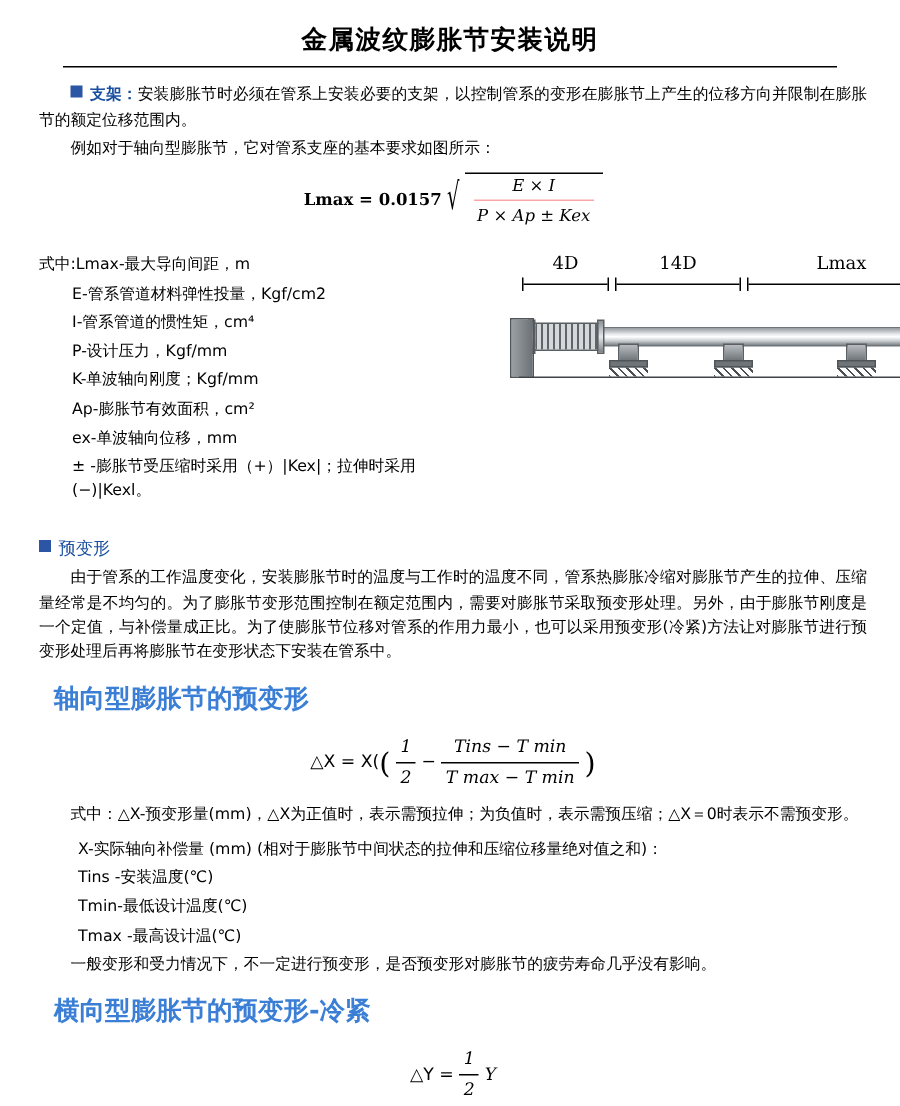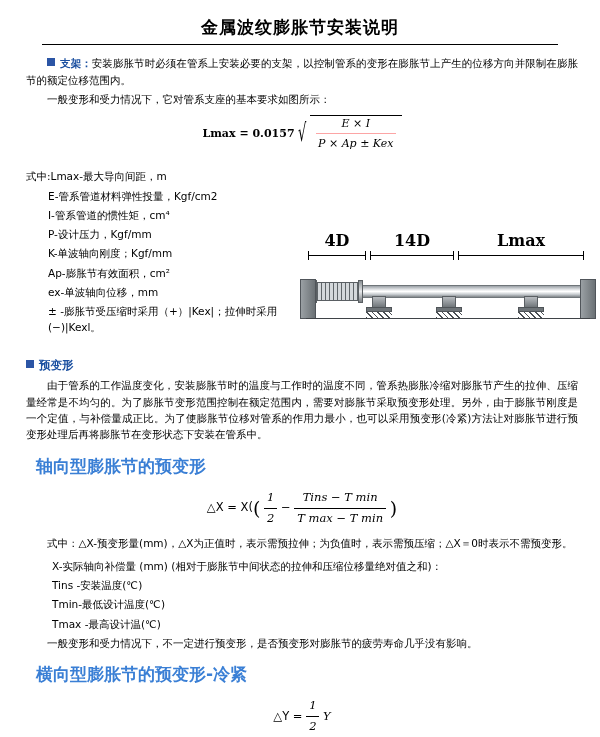--- a/index.html
+++ b/index.html
@@ -42,21 +42,21 @@
   }
   p.para {
     margin: 0 0 3px 0;
     text-align: justify;
     text-justify: inter-ideograph;
   }
   .indent2 {
     text-indent: 2em;
   }
   .section-head {
-    font-weight: bold;
+    font-weight: normal;
     color: #1a4fa0;
     margin: 8px 0 3px 0;
     font-size: 11.5px;
   }
   .blue-square {
     display: inline-block;
     width: 8px;
     height: 8px;
     background: #2b55a5;
     margin-right: 5px;
@@ -137,44 +137,45 @@
   .defs .dline {
     margin: 0 0 3px 0;
   }
   .defs .dindent {
     margin-left: 22px;
   }
 
   
   .figure-row {
     display: flex;
-    align-items: flex-end;
+    align-items: flex-start;
     margin: 2px 0 16px 0;
+    gap: 40px;
   }
   .figure-left {
     width: 270px;
     flex: none;
   }
   .figure {
     width: 300px;
     flex: none;
     position: relative;
     margin-top: 6px;
   }
   .dimline-row {
     display: flex;
     height: 16px;
     align-items: center;
     padding-left: 10px;
   }
   .dimseg {
     position: relative;
     text-align: center;
-    font-size: 16px;
-    font-weight: bold;
+    font-size: 12px;
+    font-weight: normal;
     font-family: "DejaVu Serif", "Liberation Serif", serif;
   }
   .dimseg .lbl { position: relative; top: -1px; }
   .arrows {
     position: relative;
     height: 9px;
   }
   .arrows .bar {
     position: absolute;
     left: 3px; right: 3px; top: 4px;
@@ -293,21 +294,21 @@
 
   <div class="doc-title">金属波纹膨胀节安装说明</div>
   <hr class="title-rule">
 
   <div class="body-wrap">
 
     <p class="para indent2">
       <span class="blue-square"></span><span class="inline-head">支架：</span><span>安装膨胀节时必须在管系上安装必要的支架，以控制管系的变形在膨胀节上产生的位移方向并限制在膨胀节的额定位移范围内。</span>
     </p>
 
-    <p class="para indent2">一般变形和受力情况下，它对管系支座的基本要求如图所示：</p>
+    <p class="para indent2">例如对于轴向型膨胀节，它对管系支座的基本要求如图所示：</p>
 
     <div class="formula-box">
       <span class="formula-inline">
         <span class="fbold">Lmax = 0.0157</span>
         <span class="sqrt">
           <span class="frac">
             <span class="num">E × I</span>
             <span class="den">P × Ap ± Kex</span>
           </span>
         </span>

